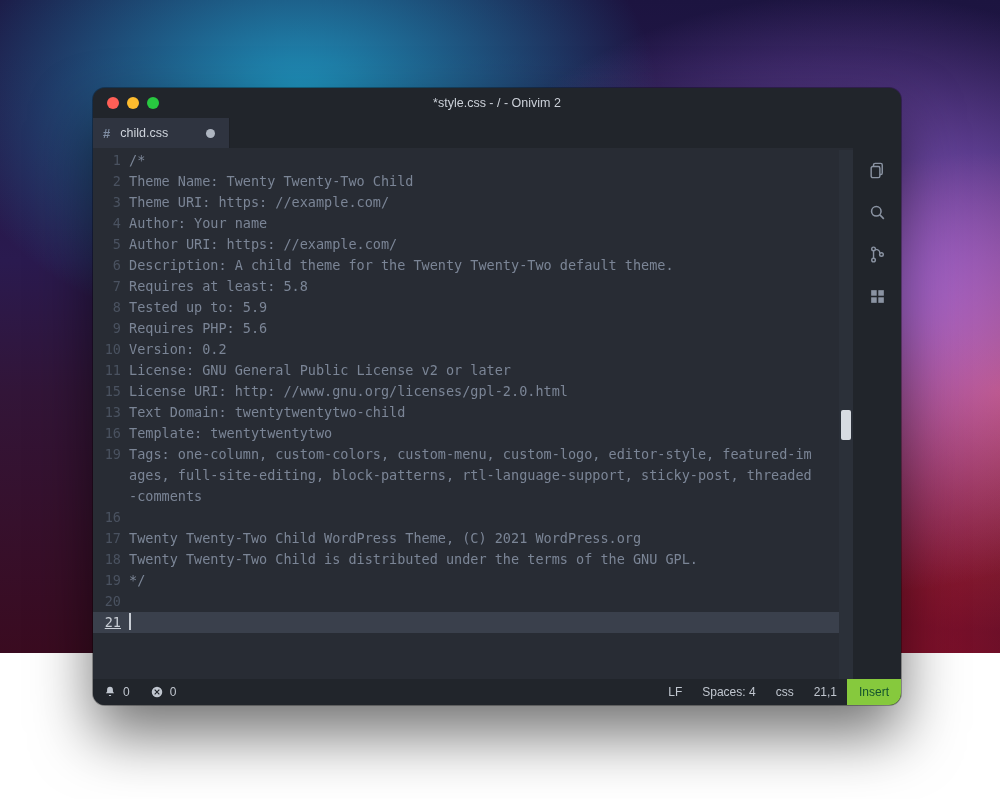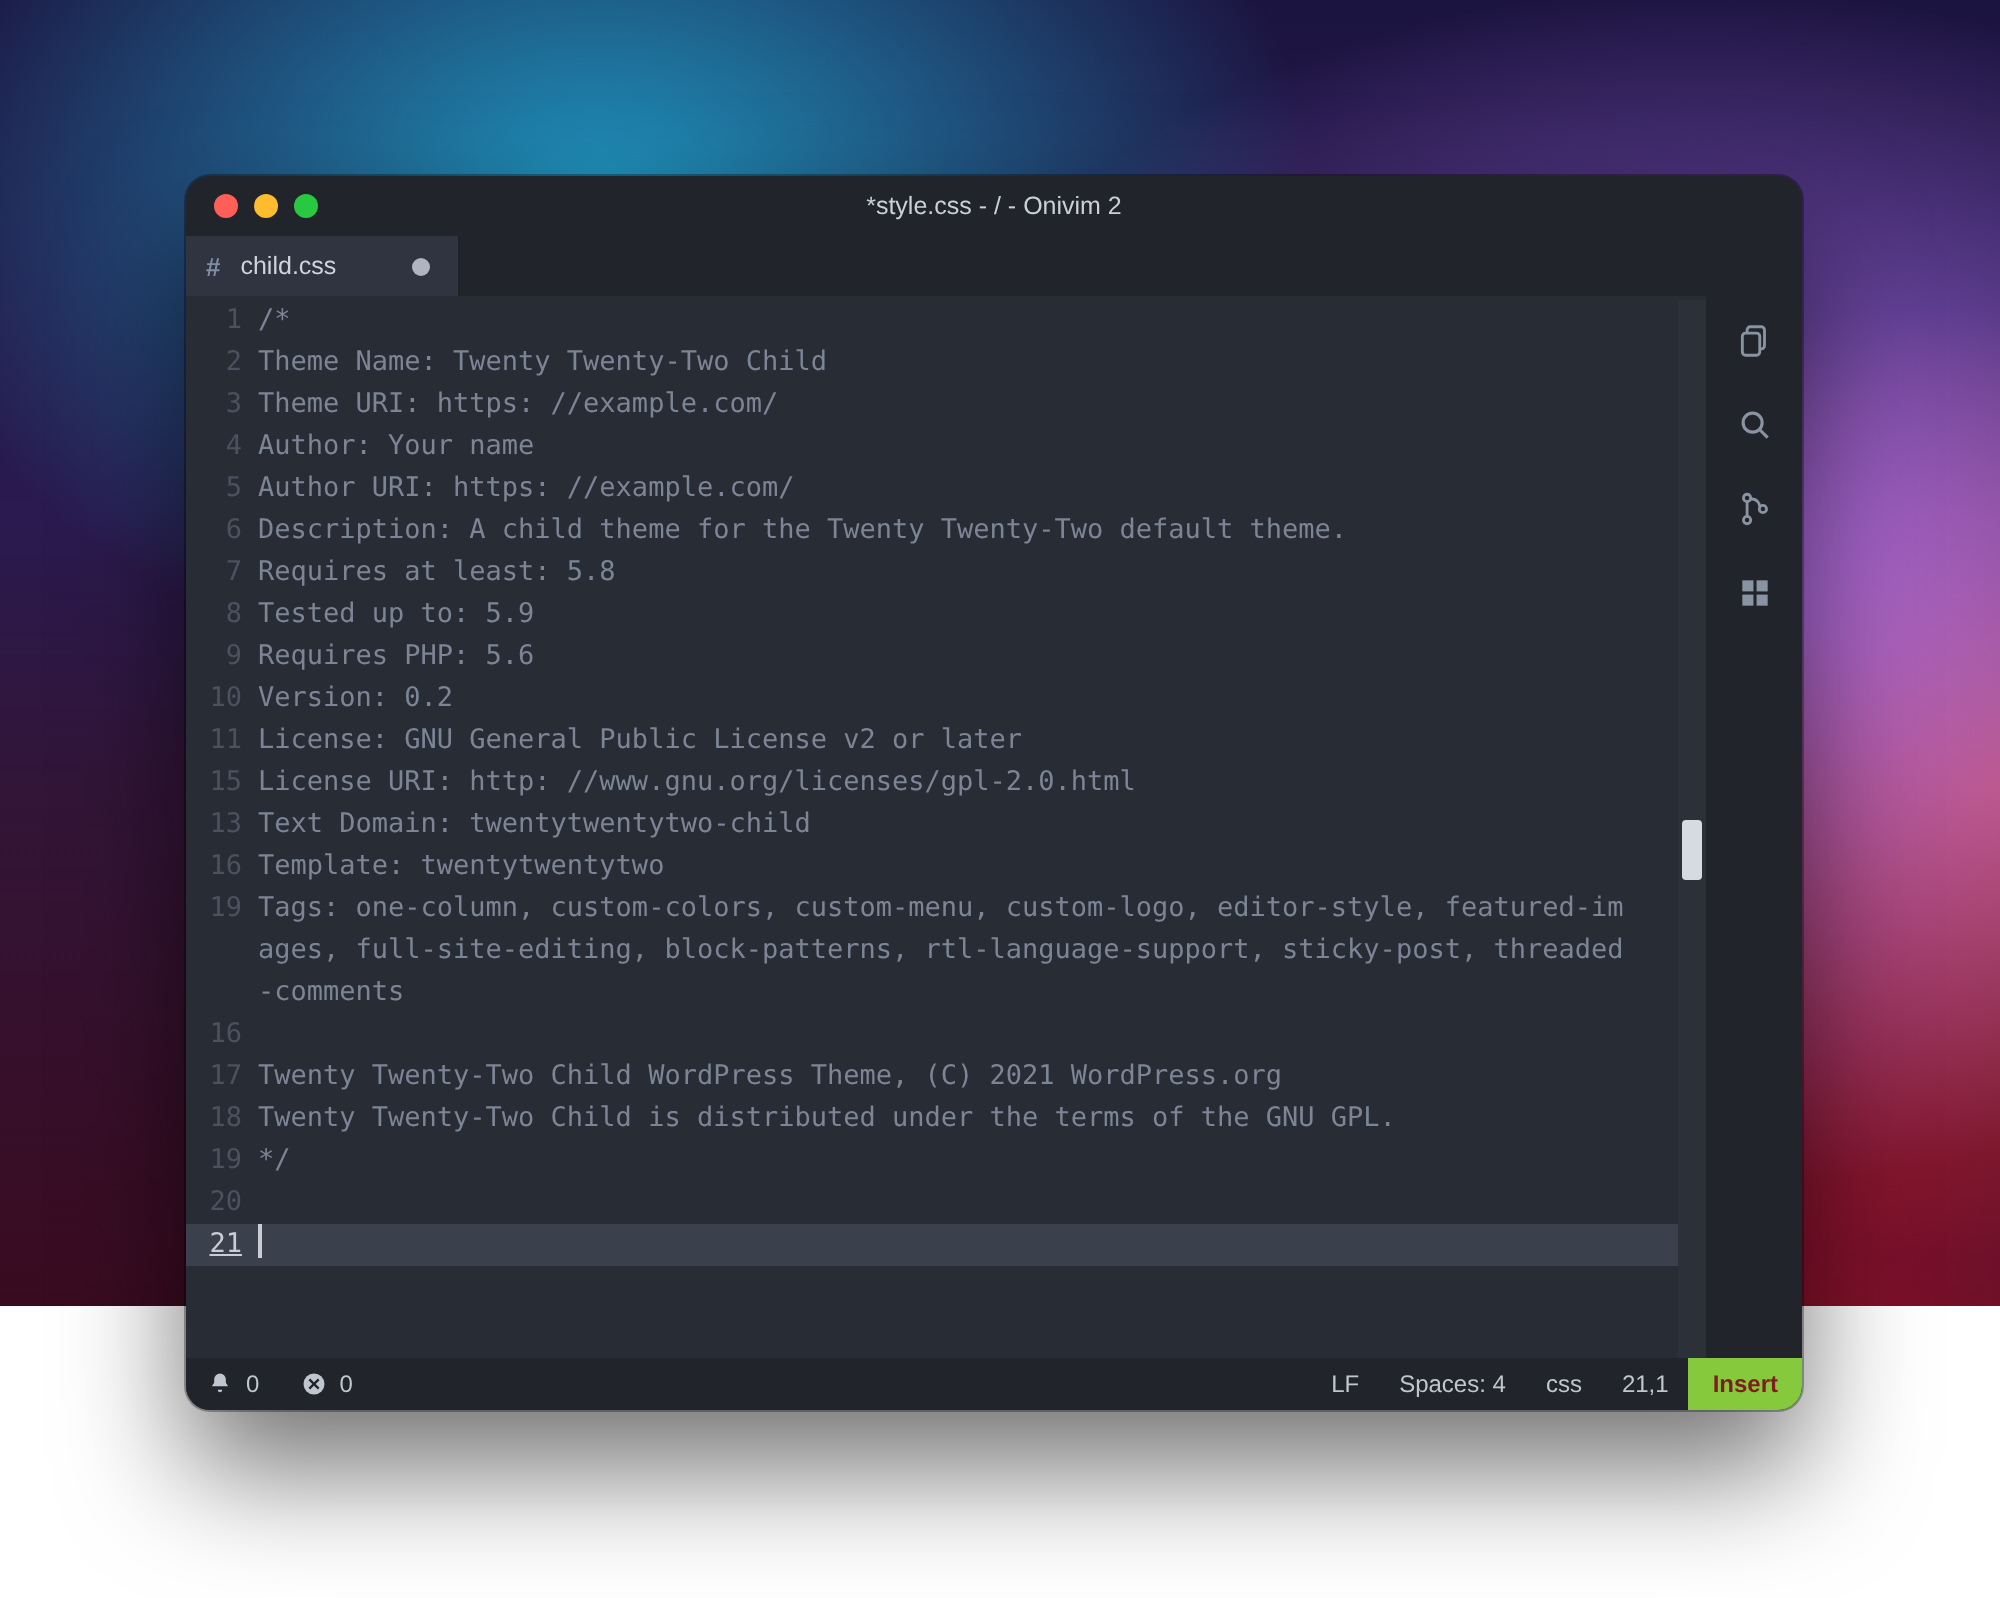--- a/index.html
+++ b/index.html
@@ -173,22 +173,22 @@
     display: flex;
     align-items: center;
     font-size: 12px;
     color: #c0c6cf;
     flex-shrink:0;
   }
   .statusbar .seg { display:flex; align-items:center; gap:6px; padding:0 10px; height:100%; }
   .statusbar .spacer { flex:1; }
   .statusbar .mode {
     background:#86c93d;
-    color:#7f1d1d;
-    font-weight:700;
+    color:#14532d;
+    font-weight:400;
     padding:0 12px;
     height:100%;
     display:flex; align-items:center;
   }
   .ico { width:14px; height:14px; display:inline-flex; }
   .ico svg { width:14px; height:14px; }
 </style>
 </head>
 <body>
 

